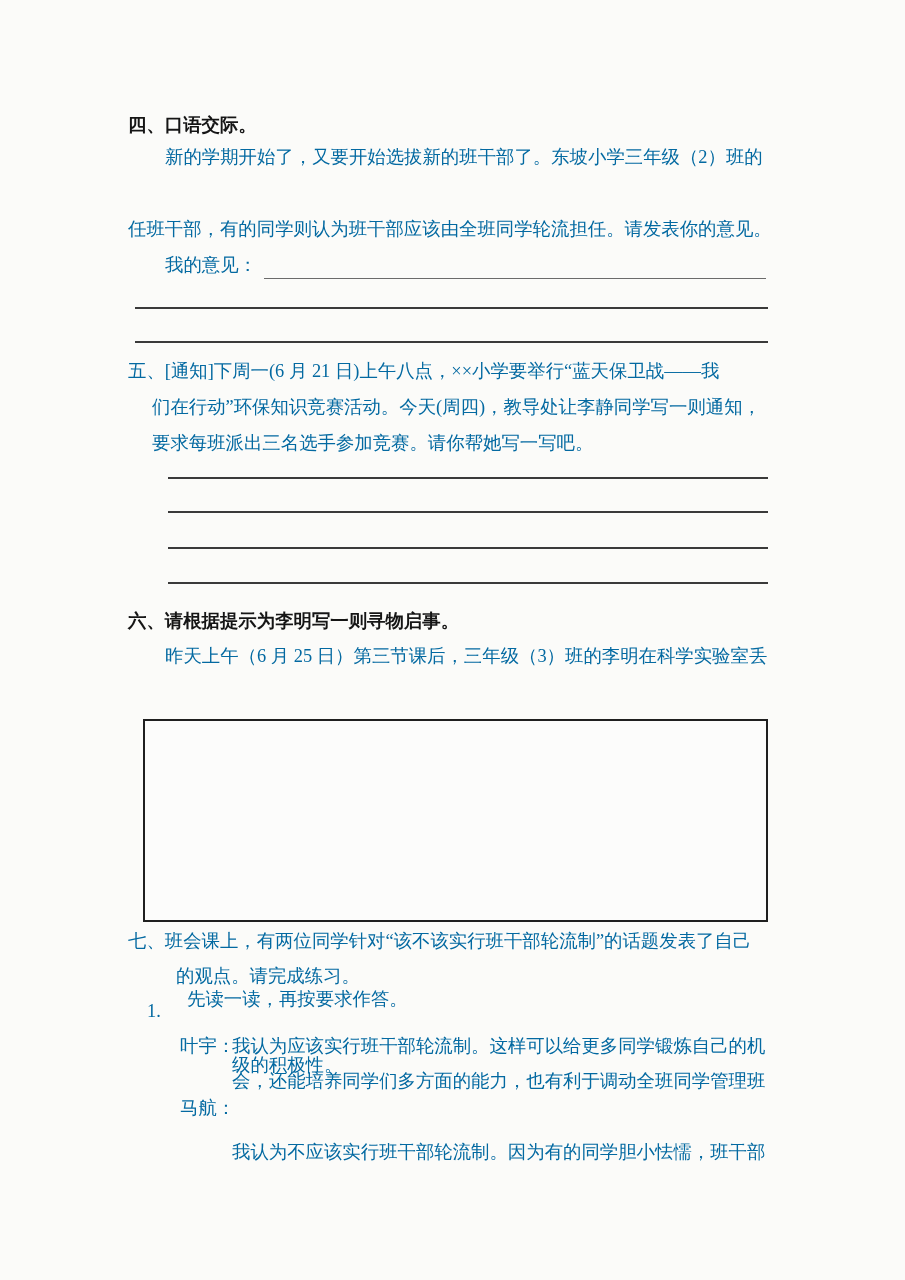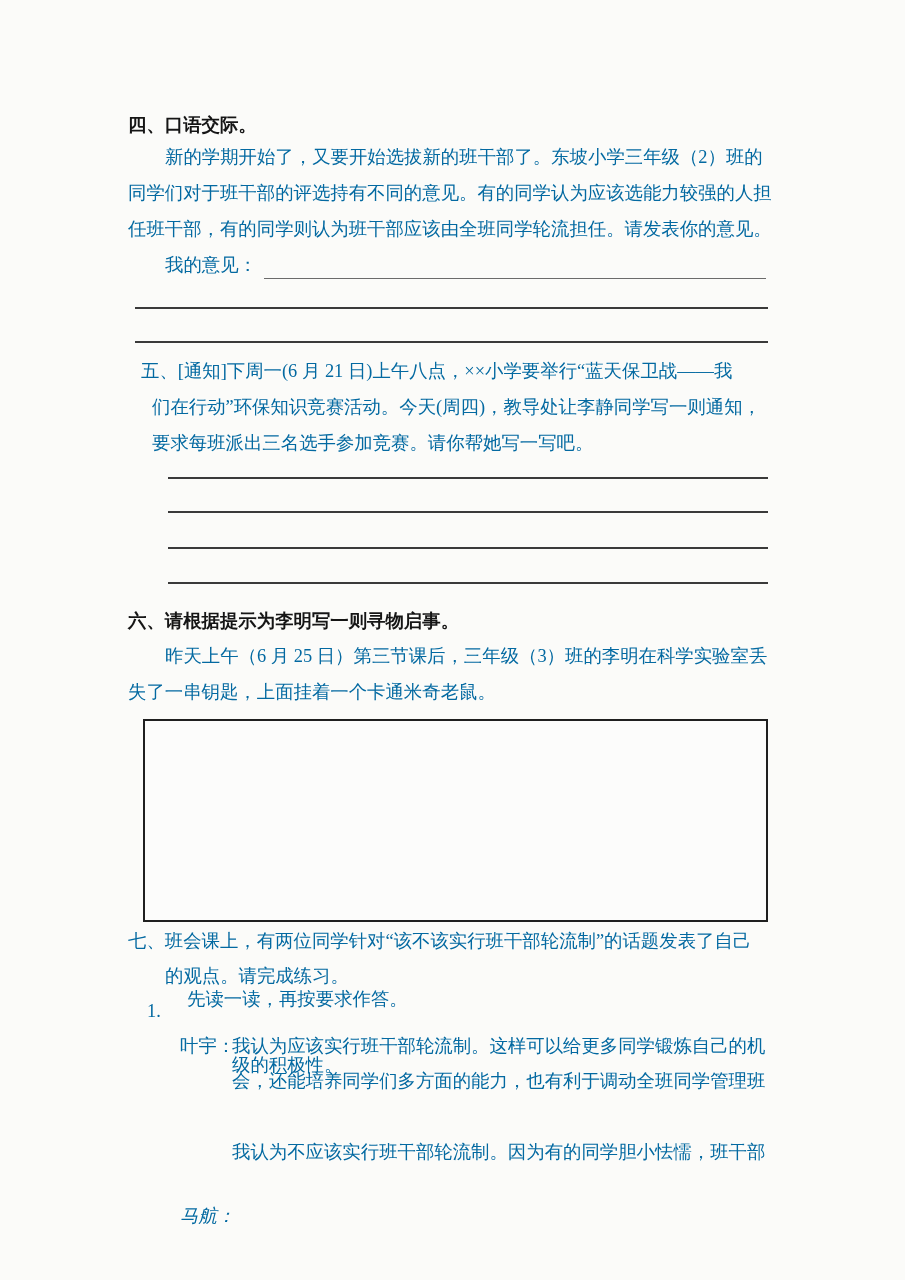--- a/index.html
+++ b/index.html
@@ -40,51 +40,49 @@
   }
 </style>
 </head>
 <body>
 
 <div class="page">
 
   <div class="ln bold" style="left:128px;top:115px;">四、口语交际。</div>
 
   <div class="ln" style="left:165px;top:147px;">新的学期开始了，又要开始选拔新的班干部了。东坡小学三年级（2）班的</div>
-  <div class="ln" style="left:128px;top:183px;">同学们对于班干部的评选持有不同的意见。有的同学认为应该选能力较强的人担</div>
   <div class="ln" style="left:128px;top:219px;">任班干部，有的同学则认为班干部应该由全班同学轮流担任。请发表你的意见。</div>
 
   <div class="ln" style="left:165px;top:255px;">我的意见：</div>
   <div class="thin-rule" style="left:264px;top:278px;width:502px;"></div>
 
   <div class="rule" style="left:135px;top:307px;width:633px;"></div>
   <div class="rule" style="left:135px;top:341px;width:633px;"></div>
 
-  <div class="ln" style="left:141px;top:361px;">五、[通知]下周一(6 月 21 日)上午八点，××小学要举行“蓝天保卫战——我</div>
+  <div class="ln" style="left:128px;top:361px;">五、[通知]下周一(6 月 21 日)上午八点，××小学要举行“蓝天保卫战——我</div>
   <div class="ln" style="left:152px;top:433px;">要求每班派出三名选手参加竞赛。请你帮她写一写吧。</div>
   <div class="ln" style="left:152px;top:397px;">们在行动”环保知识竞赛活动。今天(周四)，教导处让李静同学写一则通知，</div>
 
   <div class="rule" style="left:168px;top:477px;width:600px;"></div>
   <div class="rule" style="left:168px;top:511px;width:600px;"></div>
   <div class="rule" style="left:168px;top:547px;width:600px;"></div>
   <div class="rule" style="left:168px;top:582px;width:600px;"></div>
 
   <div class="ln bold" style="left:128px;top:611px;font-family:Liberation Serif, serif;">六、请根据提示为李明写一则寻物启事。</div>
   <div class="ln" style="left:165px;top:646px;">昨天上午（6 月 25 日）第三节课后，三年级（3）班的李明在科学实验室丢</div>
-  <div class="ln" style="left:128px;top:682px;">失了一串钥匙，上面挂着一个卡通米奇老鼠。</div>
 
   <div class="answer-box"></div>
 
   <div class="ln" style="left:128px;top:931px;">七、班会课上，有两位同学针对“该不该实行班干部轮流制”的话题发表了自己</div>
-  <div class="ln" style="left:165px;top:966px;">的观点。请完成练习。</div>
+  <div class="ln" style="left:176px;top:966px;">的观点。请完成练习。</div>
 
   <div class="ln" style="left:147px;top:1001px;">1.</div>
   <div class="ln" style="left:187px;top:989px;">先读一读，再按要求作答。</div>
 
   <div class="ln" style="left:180px;top:1036px;">叶宇：</div>
   <div class="ln" style="left:232px;top:1036px;">我认为应该实行班干部轮流制。这样可以给更多同学锻炼自己的机</div>
   <div class="ln" style="left:232px;top:1071px;">会，还能培养同学们多方面的能力，也有利于调动全班同学管理班</div>
   <div class="ln" style="left:232px;top:1055px;">级的积极性。</div>
 
-  <div class="ln" style="left:180px;top:1206px;font-style:italic;">马航：</div>
+  <div class="ln" style="left:180px;top:1098px;">马航：</div>
   <div class="ln" style="left:232px;top:1142px;">我认为不应该实行班干部轮流制。因为有的同学胆小怯懦，班干部</div>
 
 </div>
 
 </body></html>

